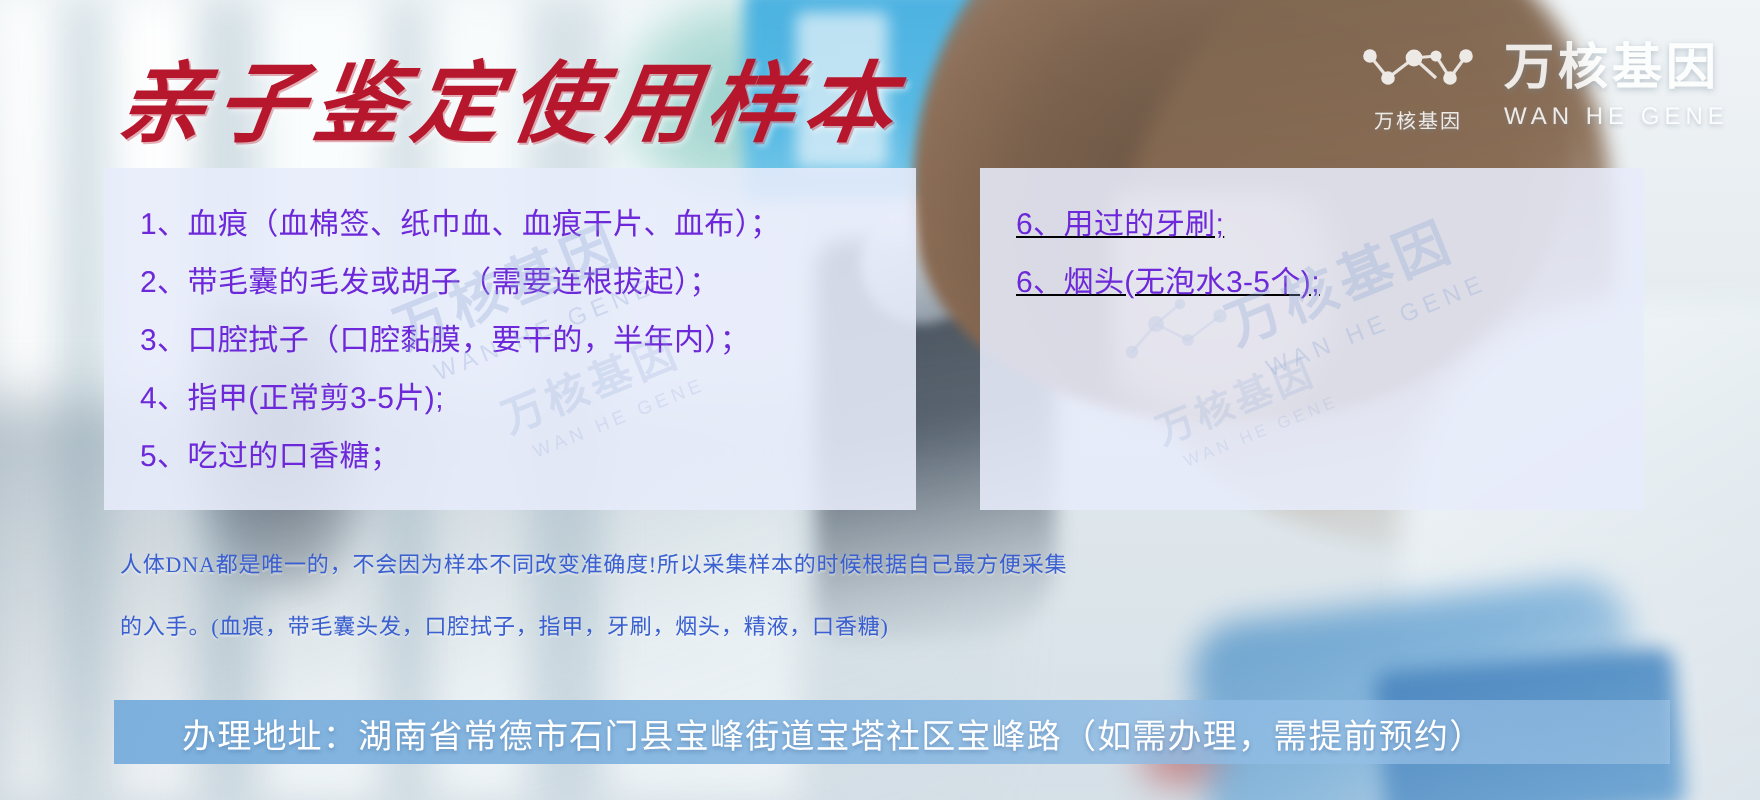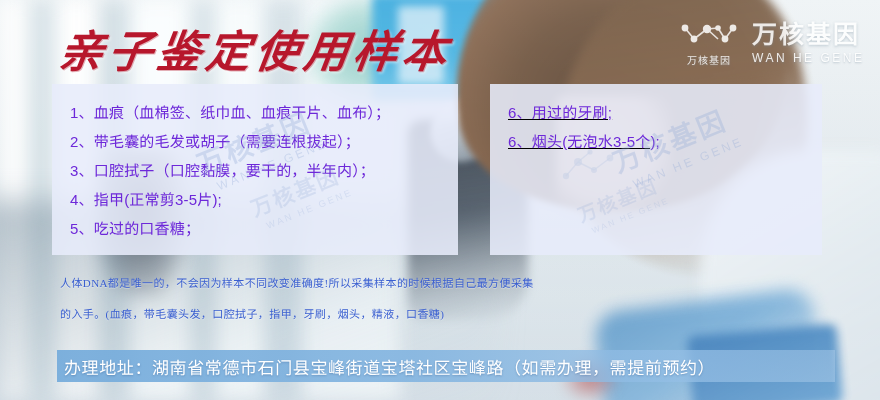--- a/index.html
+++ b/index.html
@@ -190,21 +190,21 @@
 
   
   .addr-bar{
     position:absolute;left:57px;top:350px;width:778px;height:32px;
     background:linear-gradient(90deg,rgba(116,171,219,.92) 0%,rgba(130,180,224,.90) 45%,rgba(150,192,230,.72) 82%,rgba(178,208,236,.45) 100%);
     display:flex;align-items:center;
   }
   .addr-text{
     font-family:"Liberation Serif","DejaVu Serif",serif;
     font-size:17px;color:#ffffff;letter-spacing:.6px;white-space:nowrap;
-    padding-left:7px;text-shadow:0 1px 2px rgba(60,100,150,.45);
+    padding-left:34px;text-shadow:0 1px 2px rgba(60,100,150,.45);
   }
 </style>
 </head>
 <body>
 
 <div class="poster">
 
   <div class="bg">
     <div class="bg-base"></div>
     <div class="bg-blinds"></div>

